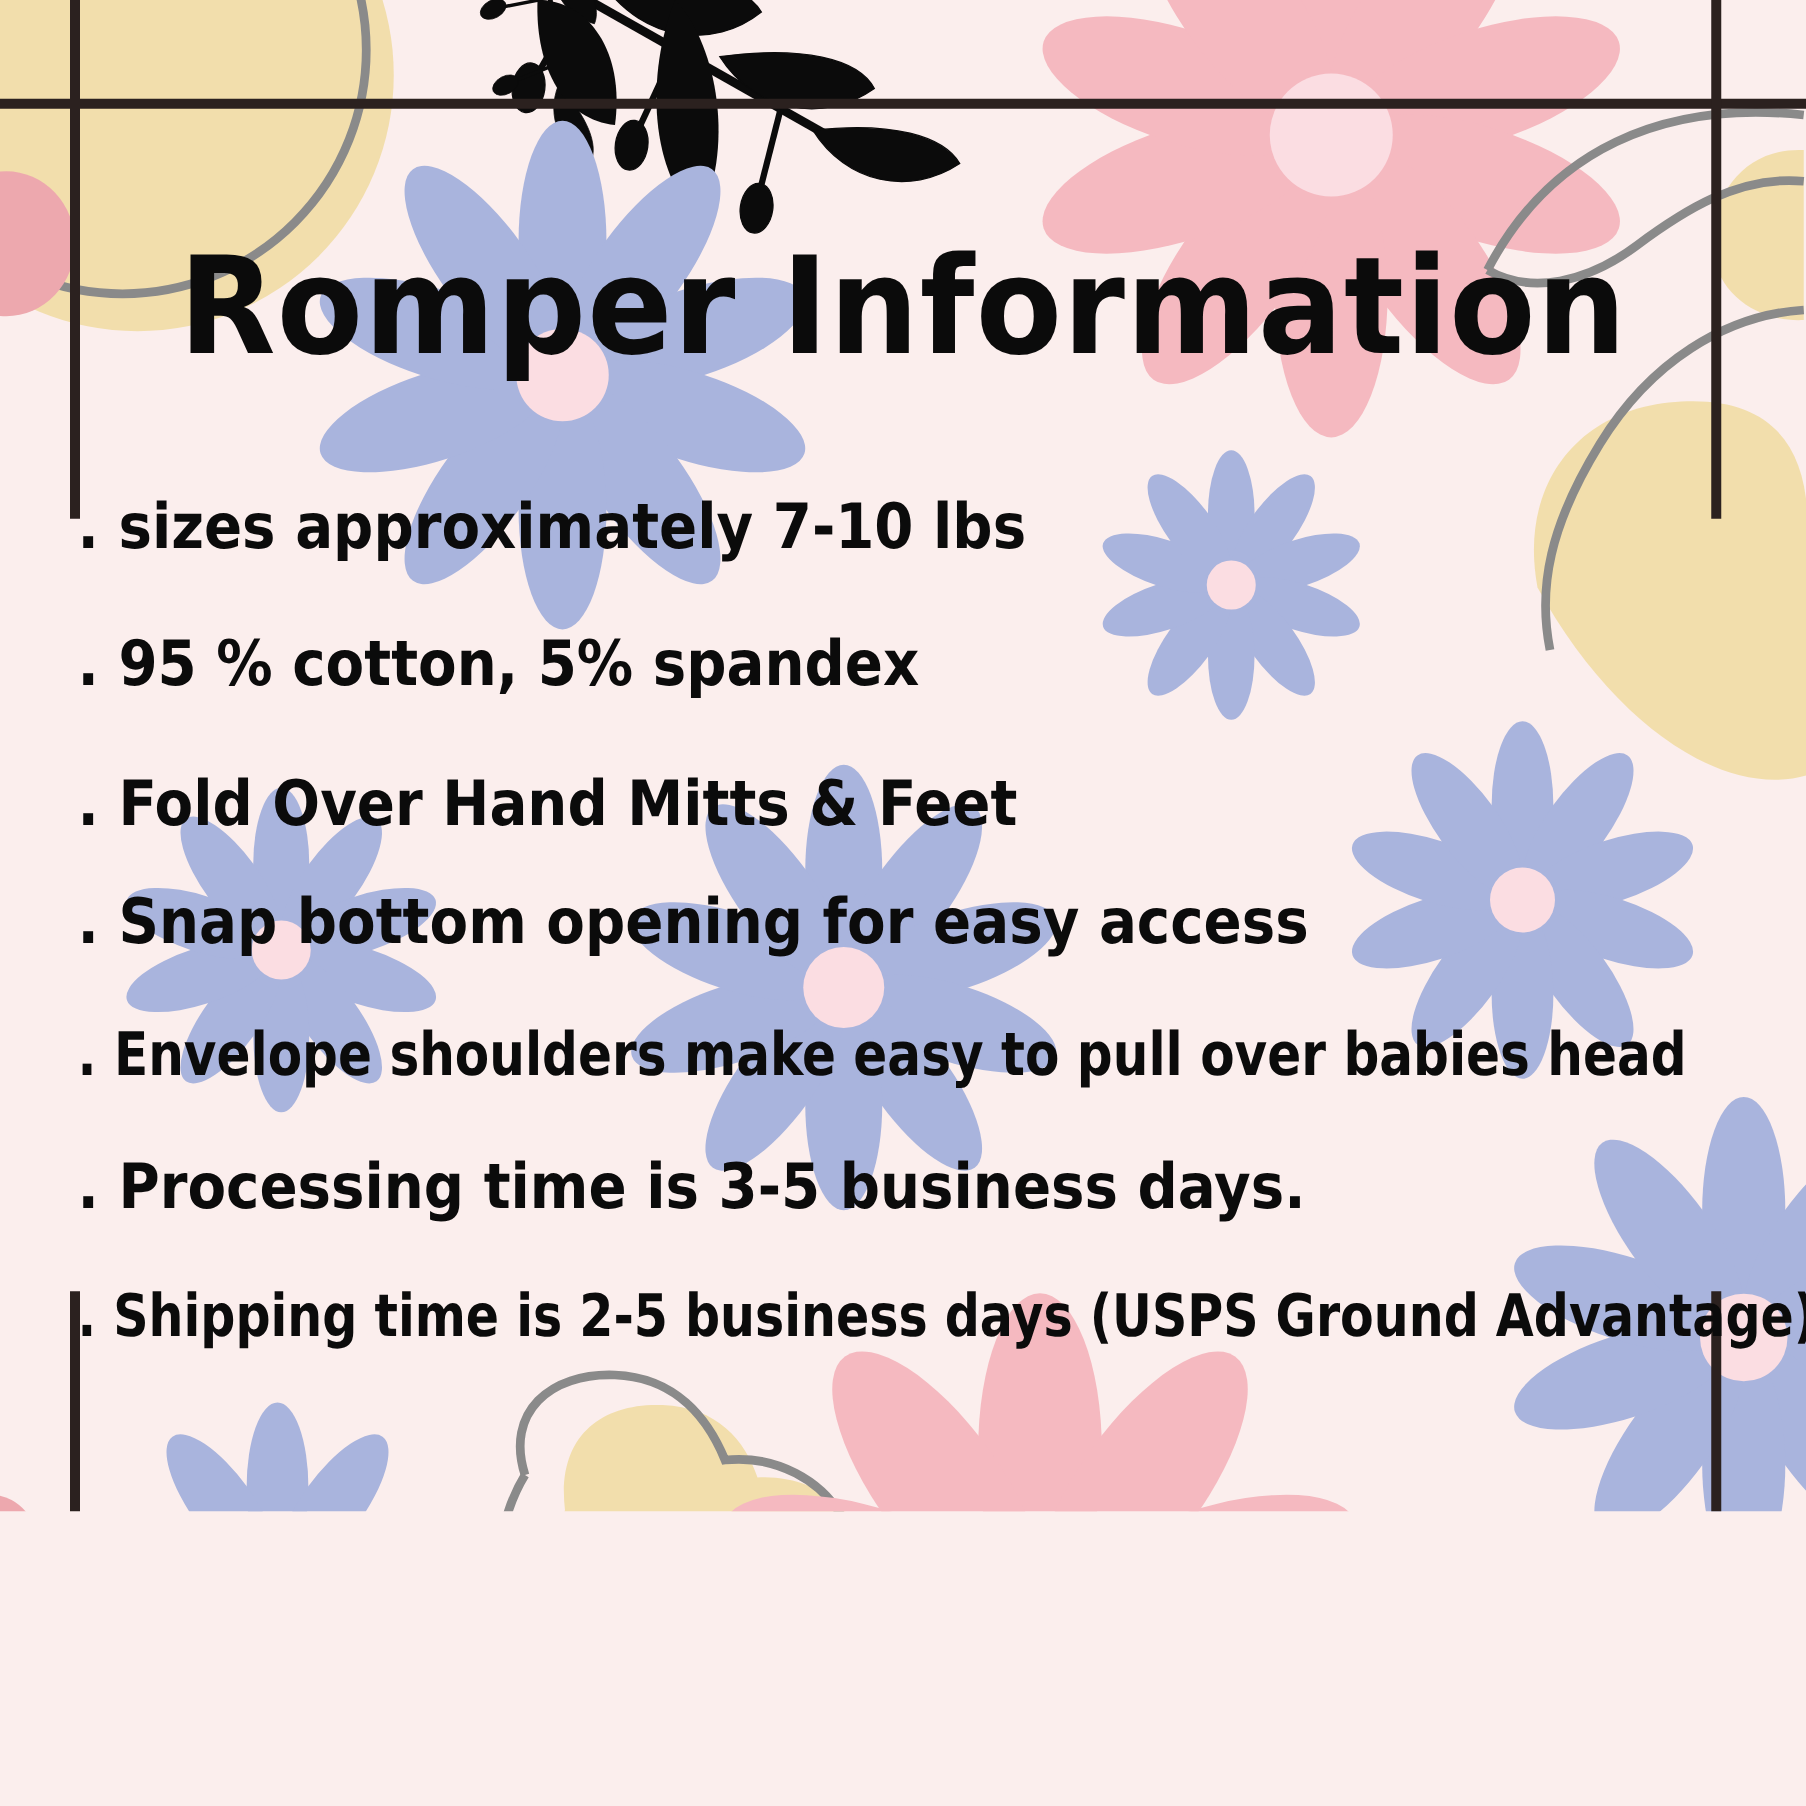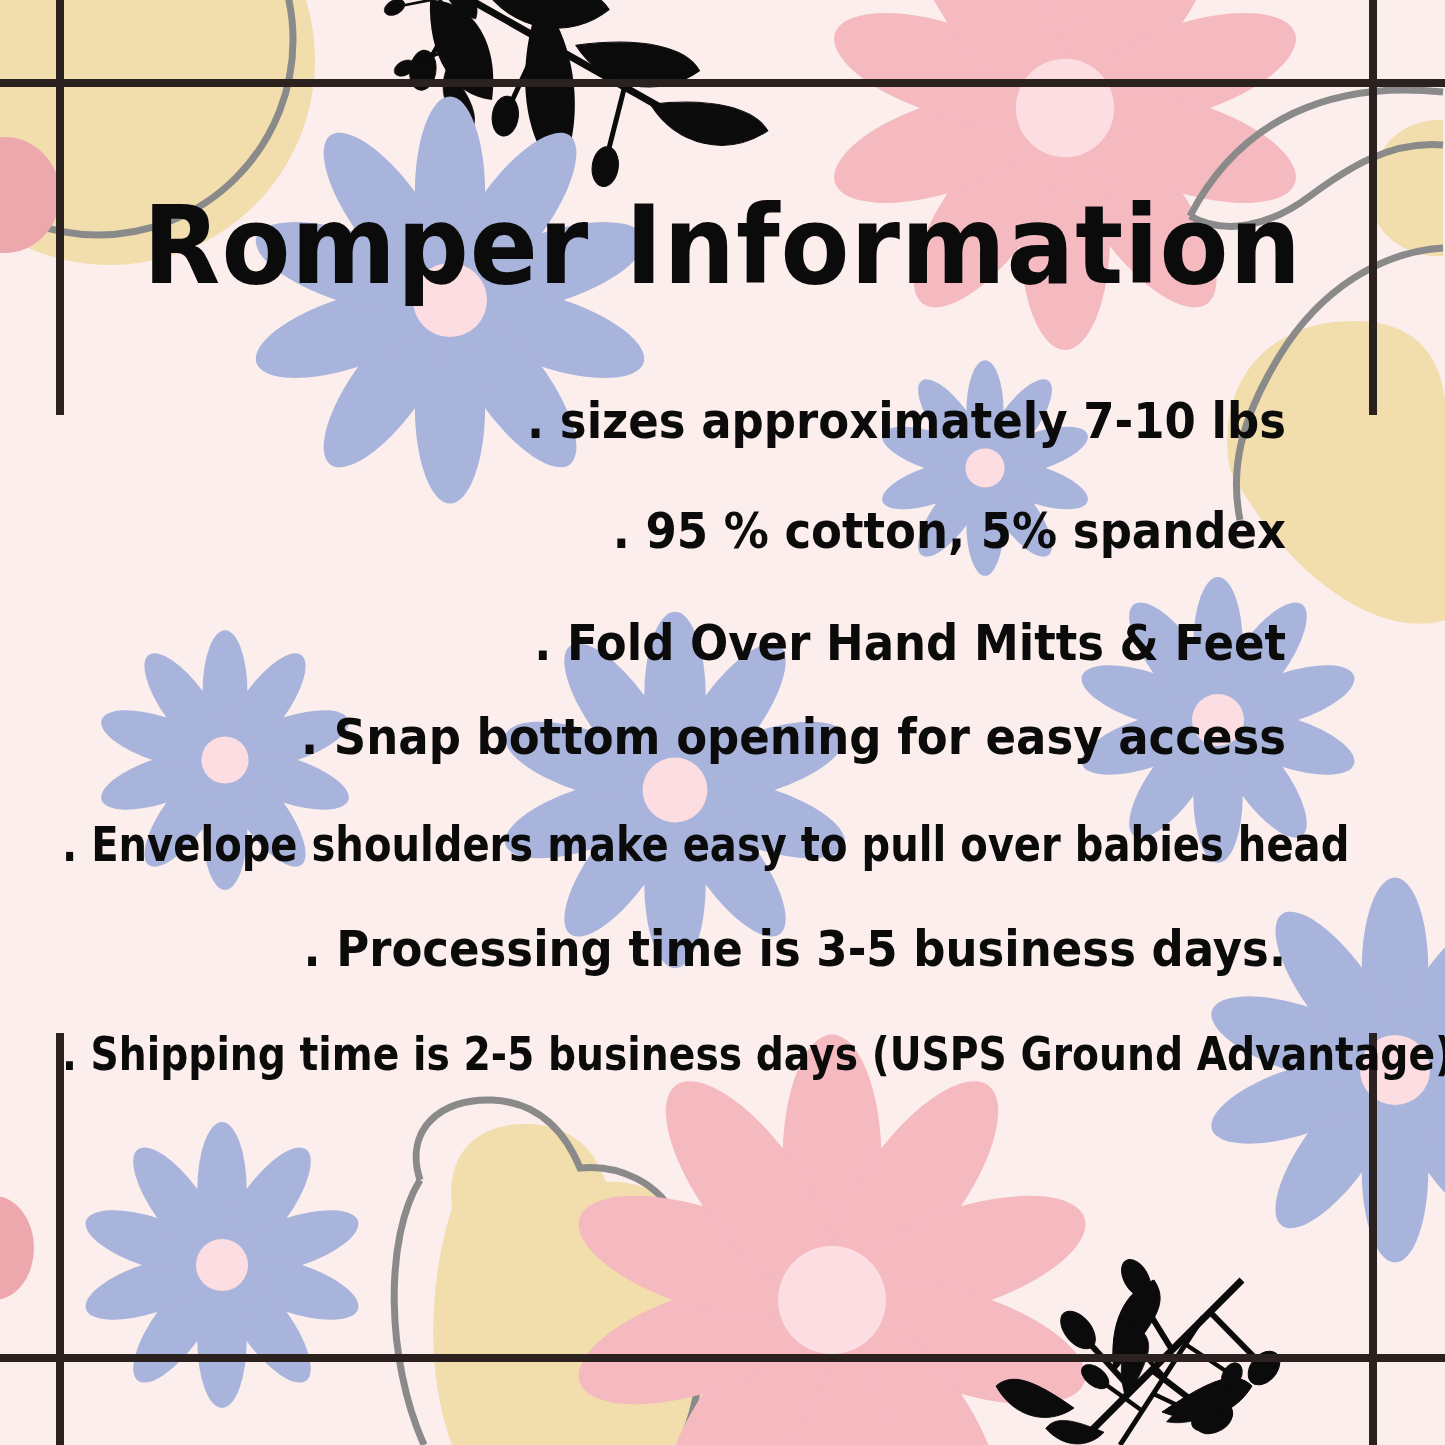--- a/index.html
+++ b/index.html
@@ -4,21 +4,21 @@
 <style>
   html,body{margin:0;padding:0;}
   body{
     width:1445px;height:1445px;
     background:#fbeeed;
     font-family:"DejaVu Sans", sans-serif;
     overflow:hidden;
   }
   #poster{
     position:relative;
-    width:1445px;height:1445px;
+    width:1445px;height:1209px;
     background:#fbeeed;
     overflow:hidden;
   }
   .layer{position:absolute;left:0;top:0;width:1445px;height:1445px;}
   #decor-back{z-index:1;}
   #frame{z-index:2;}
   #content{z-index:3;position:absolute;left:0;top:0;width:1445px;height:1445px;}
 
   
   #title{
@@ -33,21 +33,20 @@
     line-height:1;
     white-space:nowrap;
     transform:scaleX(0.93);
   }
 
   
   #bullets{
     position:absolute;
     left:62px;top:396px;
     width:1360px;
-    text-align:right;
   }
   .bullet{
     display:block;
     color:#0b0b0b;
     font-family:"DejaVu Sans", sans-serif;
     font-weight:700;
     white-space:nowrap;
     line-height:1;
     transform-origin:left center;
   }

